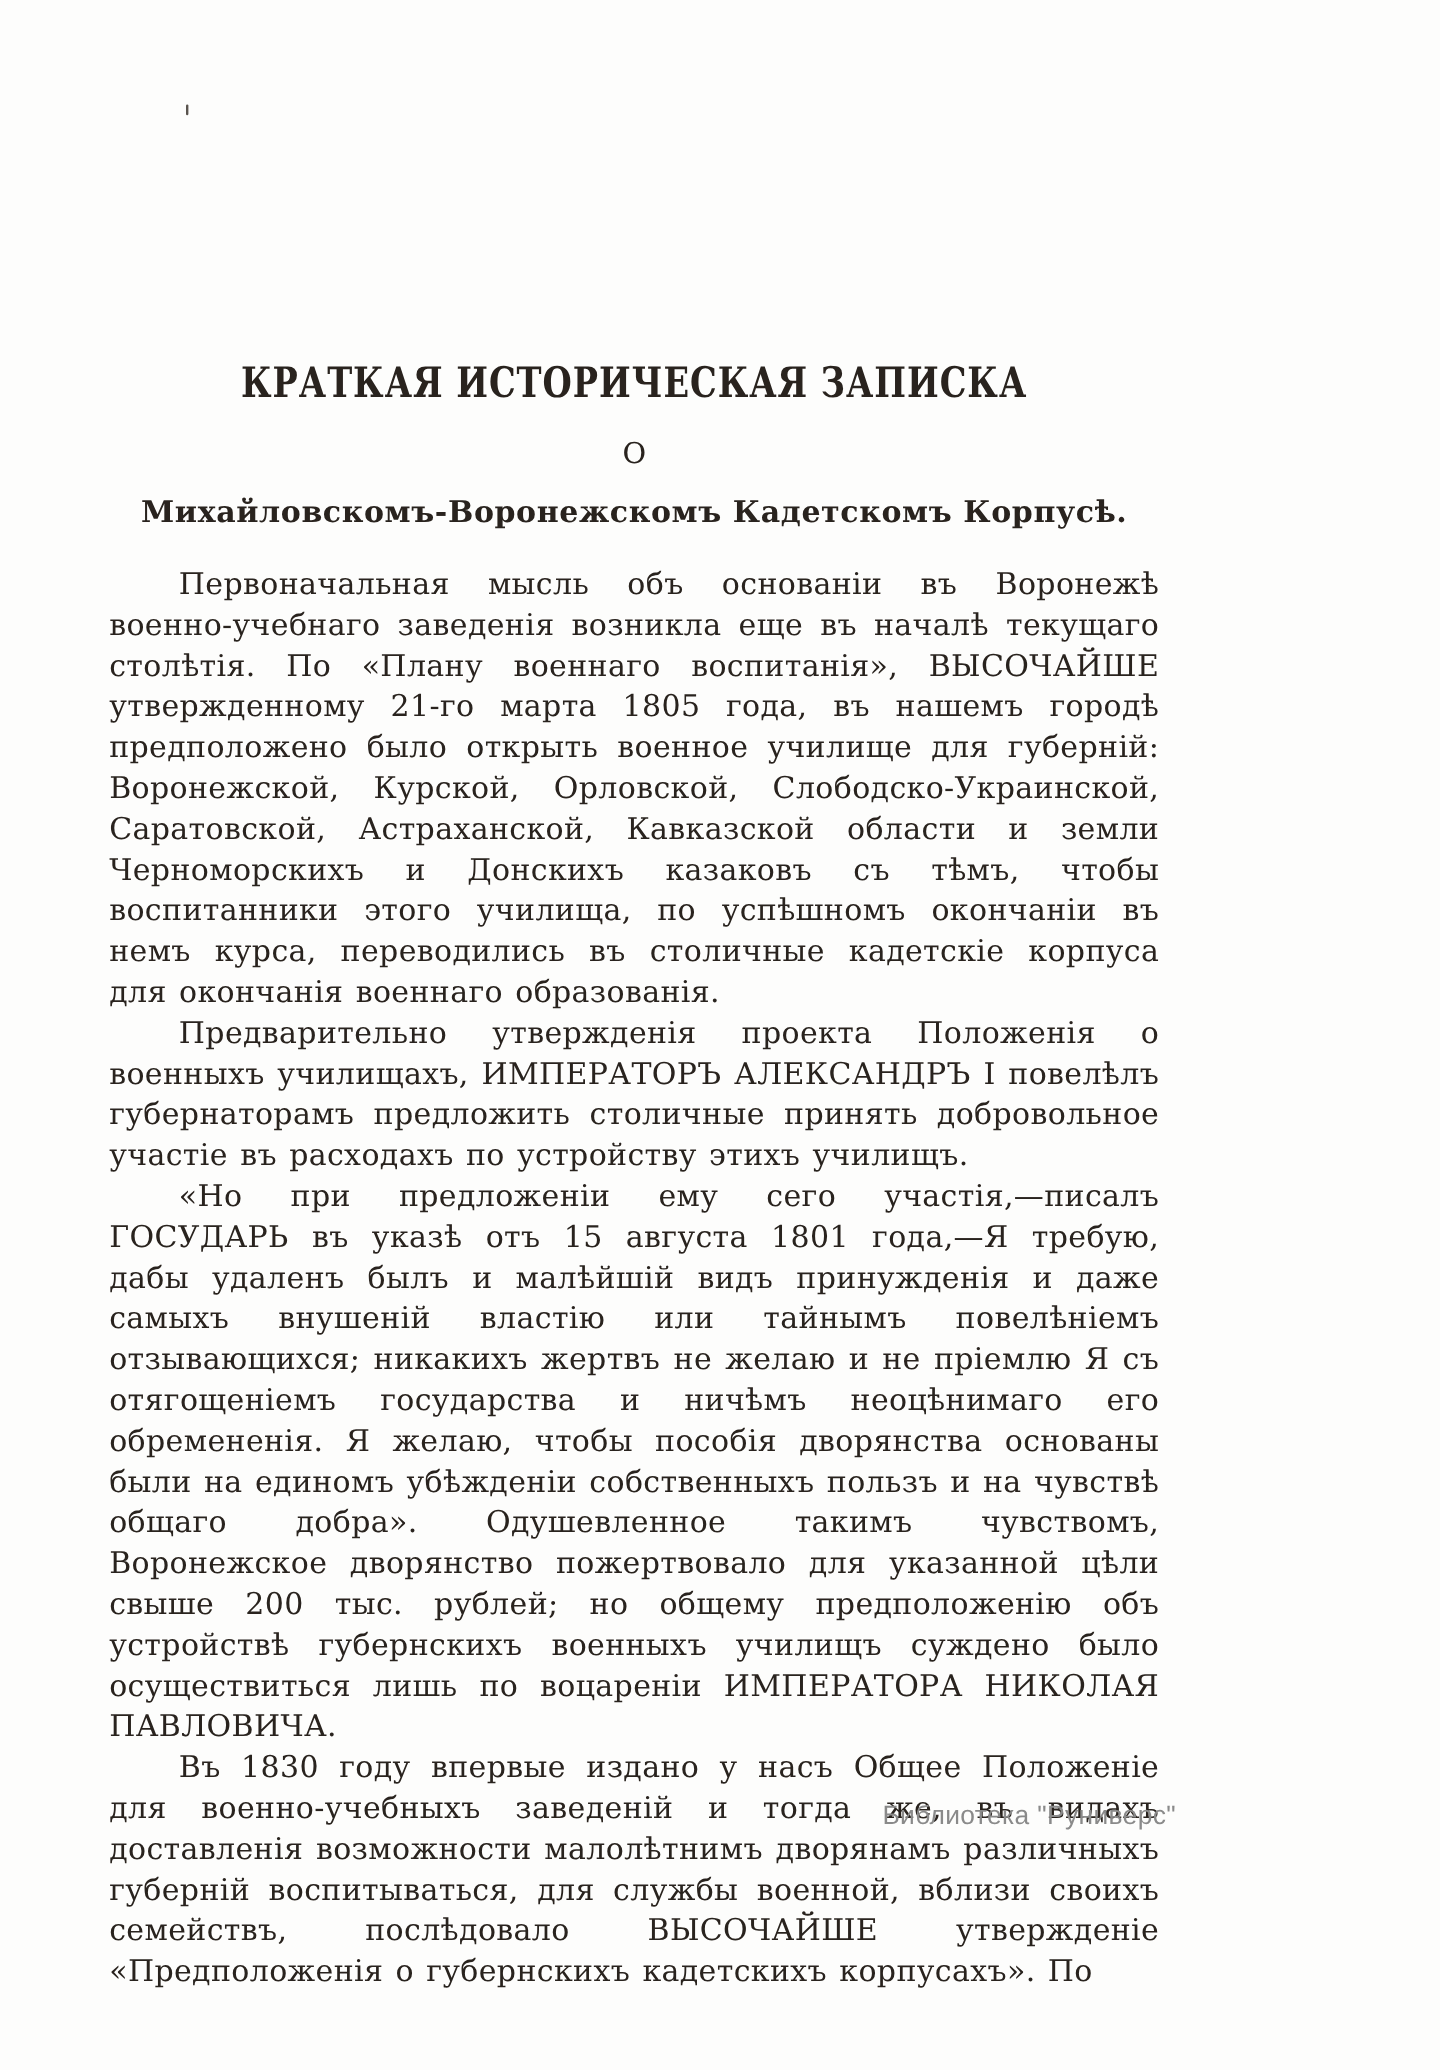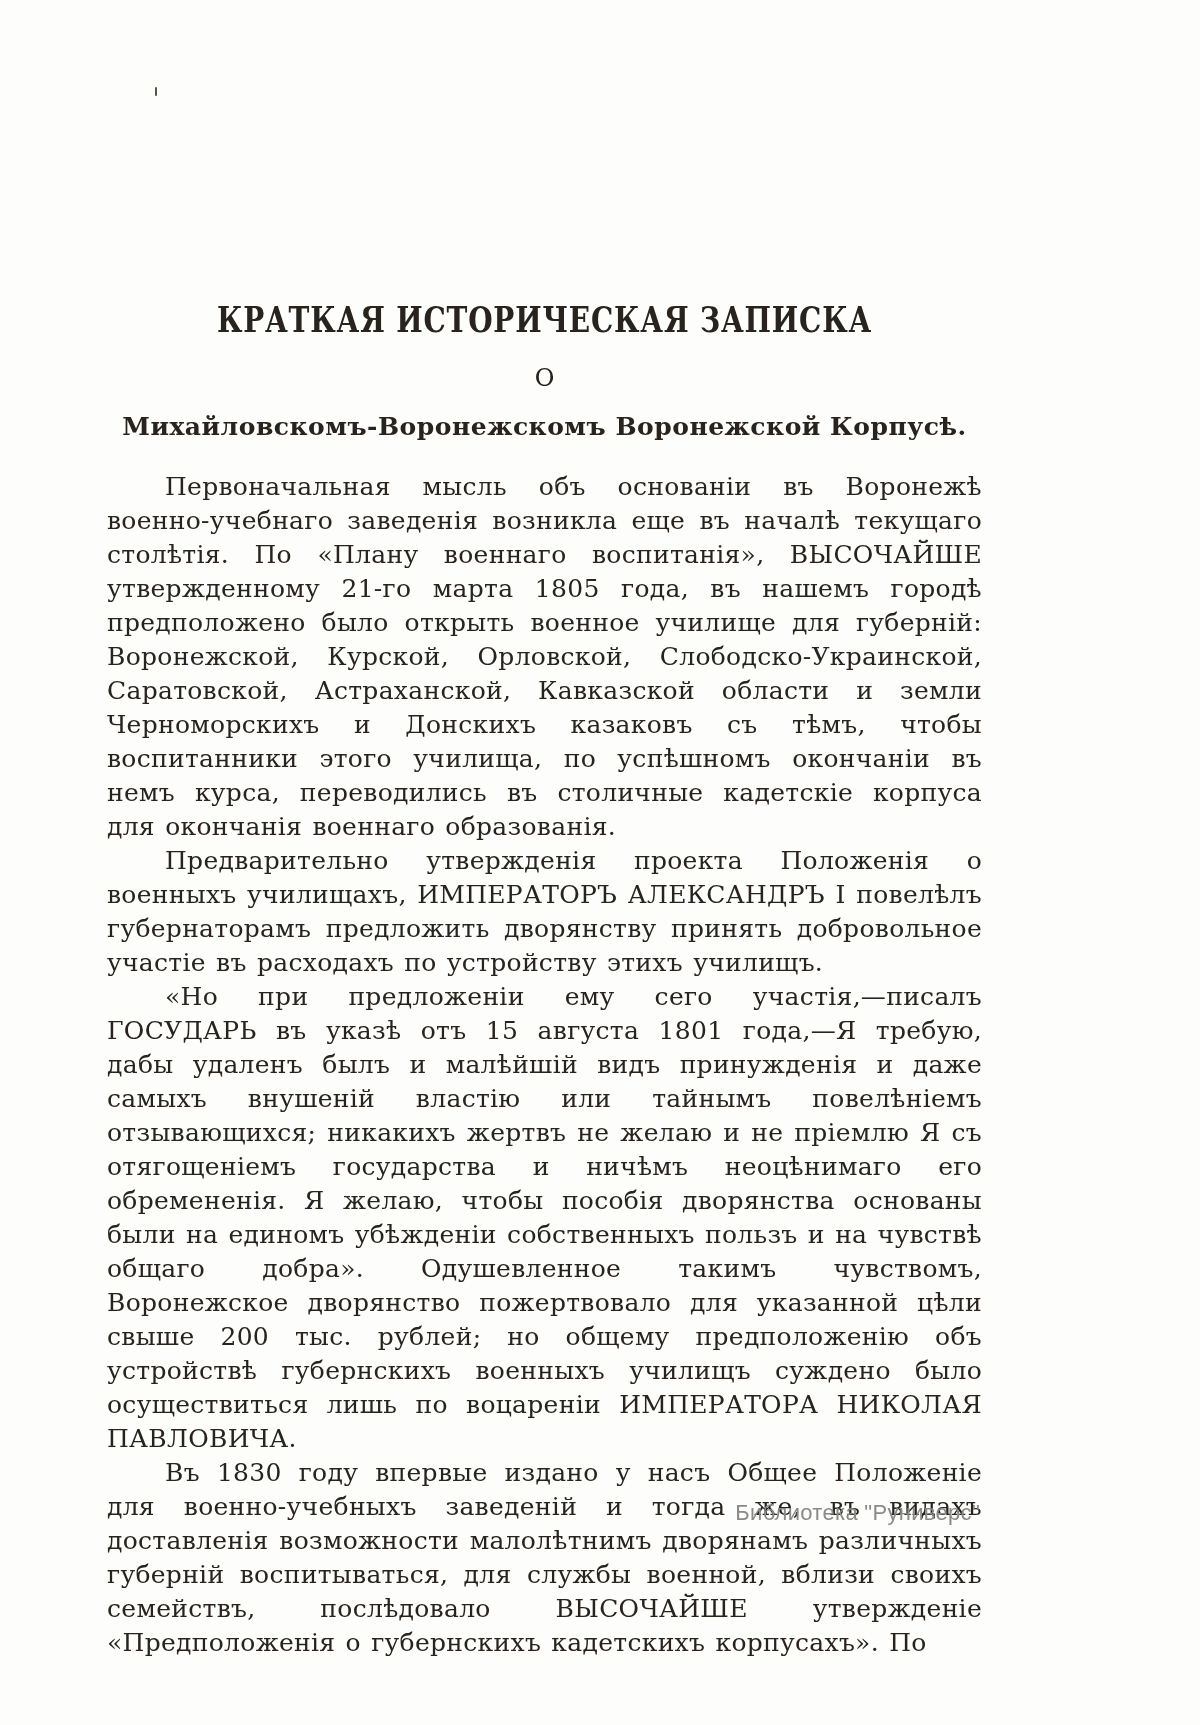--- a/index.html
+++ b/index.html
@@ -21,21 +21,21 @@
     position: absolute;
     left: 155px;
     top: 87px;
     width: 2px;
     height: 9px;
     background: #5a544e;
     border-radius: 1px;
   }
   .content {
     position: absolute;
-    left: 107px;
+    left: 91px;
     top: 0;
     width: 875px;
   }
   .title {
     margin: 300px 0 0 0;
     text-align: center;
     font-size: 35px;
     font-weight: bold;
     line-height: 1.15;
     white-space: nowrap;
@@ -90,25 +90,25 @@
 <div class="page">
 
   <div class="scan-speck"></div>
 
   <div class="content">
 
     <h1 class="title"><span class="squeeze">КРАТКАЯ ИСТОРИЧЕСКАЯ ЗАПИСКА</span></h1>
 
     <div class="connector">О</div>
 
-    <h2 class="subtitle">Михайловскомъ-Воронежскомъ Воронежской Корпусѣ.</h2>
+    <h2 class="subtitle">Михайловскомъ-Воронежскомъ Кадетскомъ Корпусѣ.</h2>
 
     <div class="body-text">
       <p>Первоначальная мысль объ основаніи въ Воронежѣ военно-учебнаго заведенія возникла еще въ началѣ текущаго столѣтія. По «Плану военнаго воспитанія», ВЫСОЧАЙШЕ утвержденному 21-го марта 1805 года, въ нашемъ городѣ предположено было открыть военное училище для губерній: Воронежской, Курской, Орловской, Слободско-Украинской, Саратовской, Астраханской, Кавказской области и земли Черноморскихъ и Донскихъ казаковъ съ тѣмъ, чтобы воспитанники этого училища, по успѣшномъ окончаніи въ немъ курса, переводились въ столичные кадетскіе корпуса для окончанія военнаго образованія.</p>
-      <p>Предварительно утвержденія проекта Положенія о военныхъ училищахъ, ИМПЕРАТОРЪ АЛЕКСАНДРЪ I повелѣлъ губернаторамъ предложить дворянству принять добровольное участіе въ расходахъ по устройству этихъ училищъ.</p>
+      <p>Предварительно утвержденія проекта Положенія о военныхъ училищахъ, ИМПЕРАТОРЪ АЛЕКСАНДРЪ I повелѣлъ губернаторамъ предложить столичные принять добровольное участіе въ расходахъ по устройству этихъ училищъ.</p>
       <p>«Но при предложеніи ему сего участія,—писалъ ГОСУДАРЬ въ указѣ отъ 15 августа 1801 года,—Я требую, дабы удаленъ былъ и малѣйшій видъ принужденія и даже самыхъ внушеній властію или тайнымъ повелѣніемъ отзывающихся; никакихъ жертвъ не желаю и не пріемлю Я съ отягощеніемъ государства и ничѣмъ неоцѣнимаго его обремененія. Я желаю, чтобы пособія дворянства основаны были на единомъ убѣжденіи собственныхъ пользъ и на чувствѣ общаго добра». Одушевленное такимъ чувствомъ, Воронежское дворянство пожертвовало для указанной цѣли свыше 200 тыс. рублей; но общему предположенію объ устройствѣ губернскихъ военныхъ училищъ суждено было осуществиться лишь по воцареніи ИМПЕРАТОРА НИКОЛАЯ ПАВЛОВИЧА.</p>
       <p>Въ 1830 году впервые издано у насъ Общее Положеніе для военно-учебныхъ заведеній и тогда же, въ видахъ доставленія возможности малолѣтнимъ дворянамъ различныхъ губерній воспитываться, для службы военной, вблизи своихъ семействъ, послѣдовало ВЫСОЧАЙШЕ утвержденіе «Предположенія о губернскихъ кадетскихъ корпусахъ». По</p>
     </div>
 
   </div>
 
   <div class="watermark">Библиотека "Руниверс"</div>
 
 </div>
 

